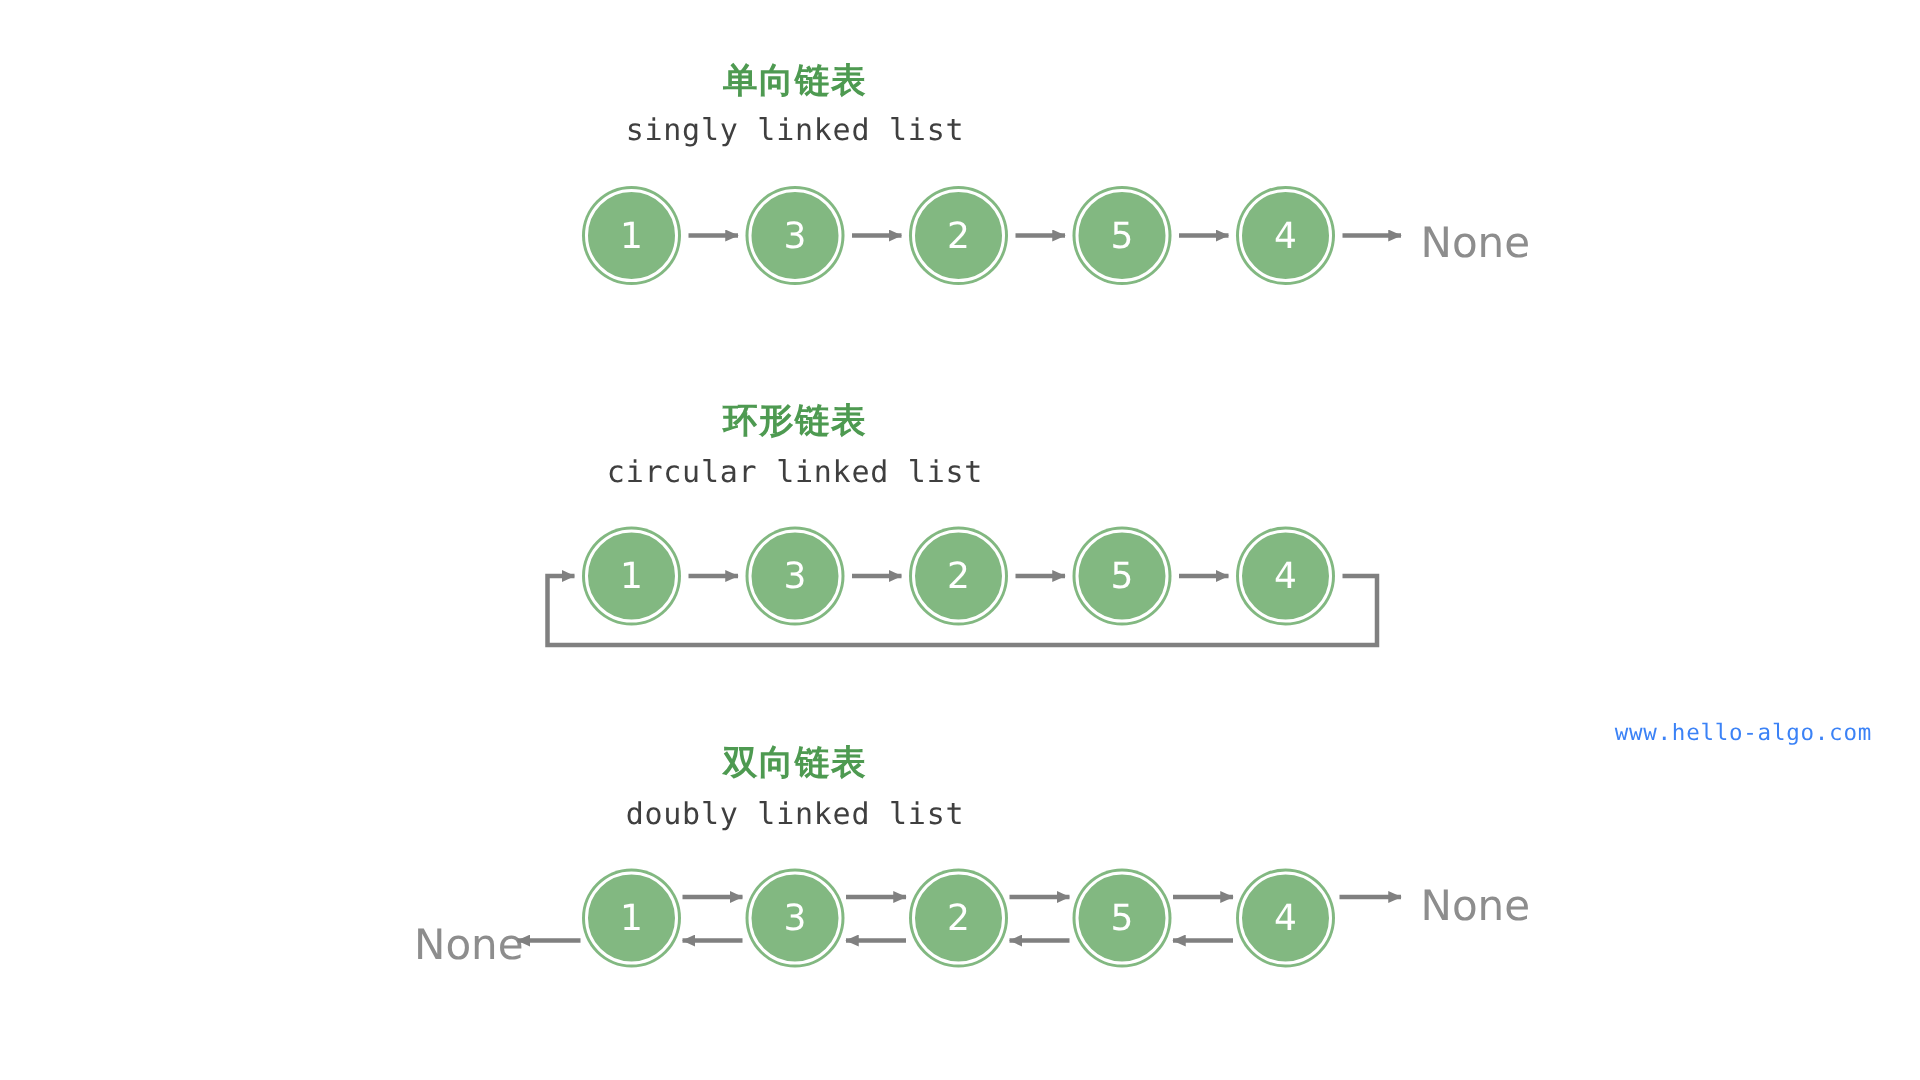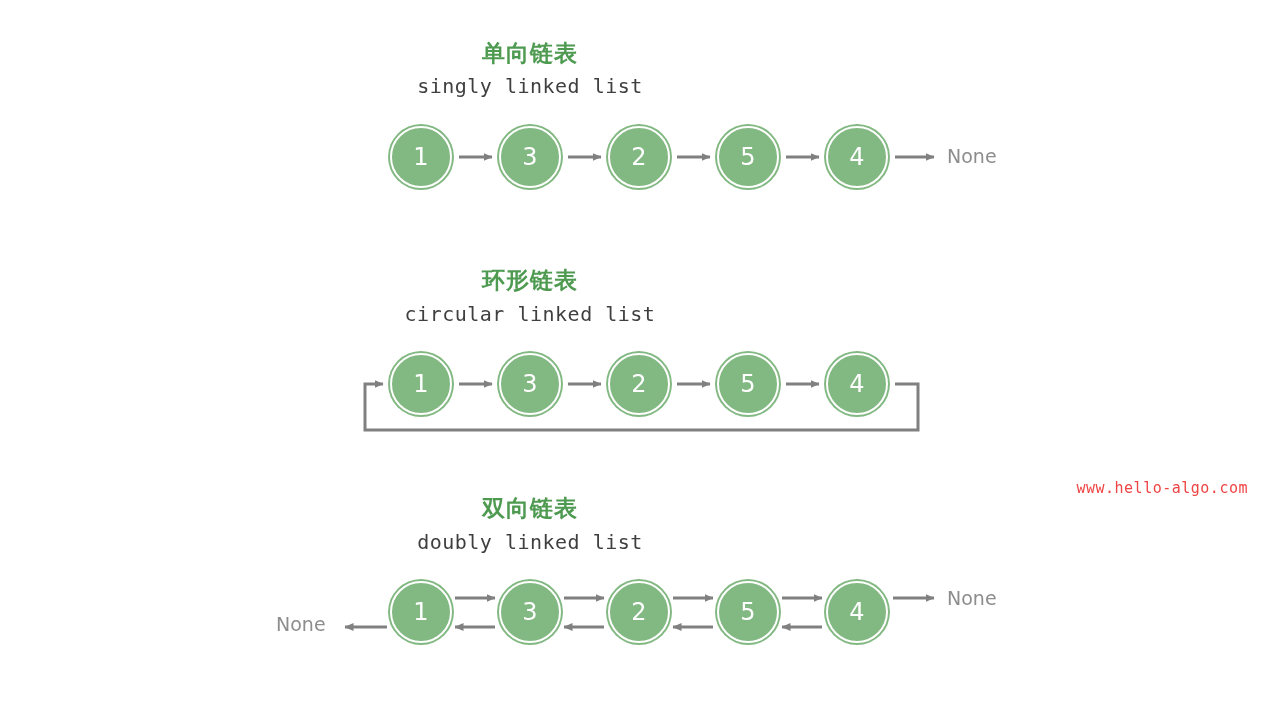--- a/index.html
+++ b/index.html
@@ -66,40 +66,40 @@
     align-items: center;
     justify-content: center;
     line-height: 1;
   }
 
   
   .none-label {
     position: absolute;
     color: #8d8d8d;
     font-family: "DejaVu Sans", sans-serif;
-    font-size: 19px;
+    font-size: 28px;
     white-space: nowrap;
   }
 
   
   .wires {
     position: absolute;
     left: 0;
     top: 0;
     width: 1280px;
     height: 720px;
     pointer-events: none;
   }
 
   
   .watermark {
     position: absolute;
     right: 32px;
     bottom: 18px;
-    color: #ef4444;
+    color: #3b82f6;
     font-family: "DejaVu Sans Mono", monospace;
     font-size: 15px;
     letter-spacing: 0.5px;
   }
 </style>
 </head>
 <body>
 
 <div class="canvas">
 

